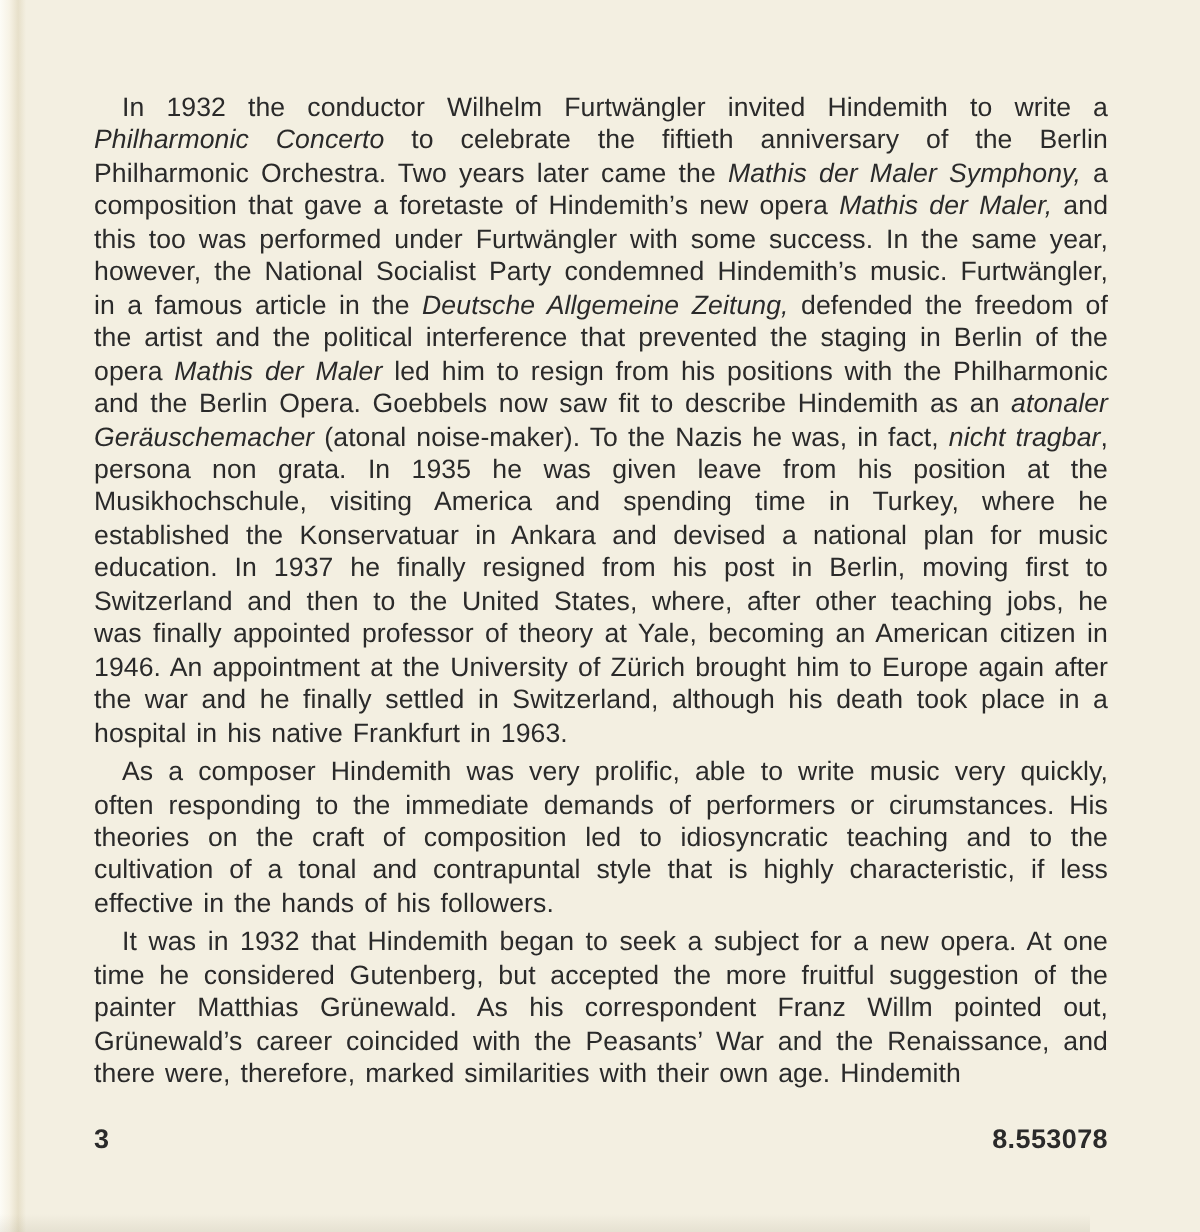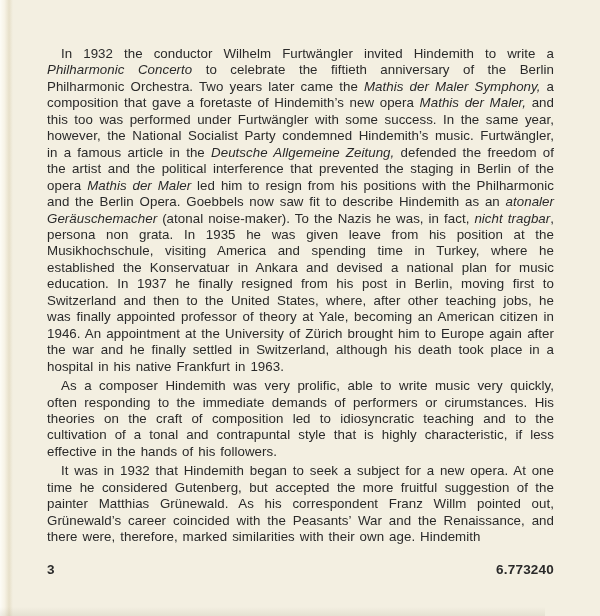--- a/index.html
+++ b/index.html
@@ -58,16 +58,16 @@
 
 <div class="page">
   <div class="scan-edge"></div>
   <div class="text-block">
       <p><span>In 1932 the conductor Wilhelm Furtwängler invited Hindemith to write a </span><em>Philharmonic Concerto</em><span> to celebrate the fiftieth anniversary of the Berlin Philharmonic Orchestra. Two years later came the </span><em>Mathis der Maler Symphony,</em><span> a composition that gave a foretaste of Hindemith’s new opera </span><em>Mathis der Maler,</em><span> and this too was performed under Furtwängler with some success. In the same year, however, the National Socialist Party condemned Hindemith’s music. Furtwängler, in a famous article in the </span><em>Deutsche Allgemeine Zeitung,</em><span> defended the freedom of the artist and the political interference that prevented the staging in Berlin of the opera </span><em>Mathis der Maler</em><span> led him to resign from his positions with the Philharmonic and the Berlin Opera. Goebbels now saw fit to describe Hindemith as an </span><em>atonaler Geräuschemacher</em><span> (atonal noise-maker). To the Nazis he was, in fact, </span><em>nicht tragbar</em><span>, persona non grata. In 1935 he was given leave from his position at the Musikhochschule, visiting America and spending time in Turkey, where he established the Konservatuar in Ankara and devised a national plan for music education. In 1937 he finally resigned from his post in Berlin, moving first to Switzerland and then to the United States, where, after other teaching jobs, he was finally appointed professor of theory at Yale, becoming an American citizen in 1946. An appointment at the University of Zürich brought him to Europe again after the war and he finally settled in Switzerland, although his death took place in a hospital in his native Frankfurt in 1963.</span></p>
       <p><span>As a composer Hindemith was very prolific, able to write music very quickly, often responding to the immediate demands of performers or cirumstances. His theories on the craft of composition led to idiosyncratic teaching and to the cultivation of a tonal and contrapuntal style that is highly characteristic, if less effective in the hands of his followers.</span></p>
       <p><span>It was in 1932 that Hindemith began to seek a subject for a new opera. At one time he considered Gutenberg, but accepted the more fruitful suggestion of the painter Matthias Grünewald. As his correspondent Franz Willm pointed out, Grünewald’s career coincided with the Peasants’ War and the Renaissance, and there were, therefore, marked similarities with their own age. Hindemith</span></p>
     </div>
   <div class="footer">
     <span>3</span>
-    <span>6.773240</span>
+    <span>8.553078</span>
   </div>
   <div class="bottom-shade"></div>
 </div>
 
 </body></html>

